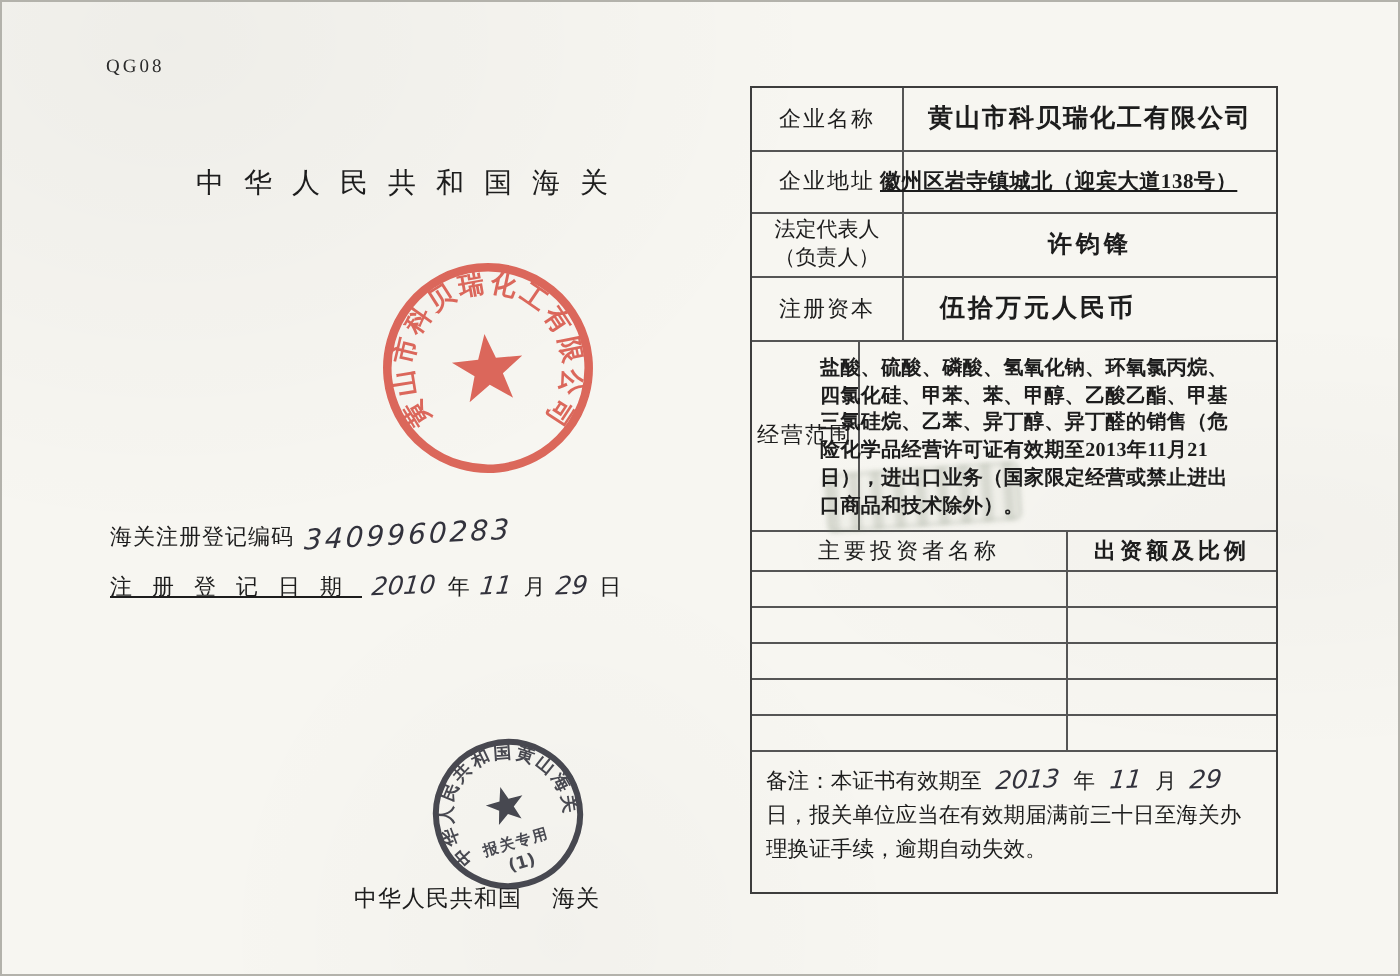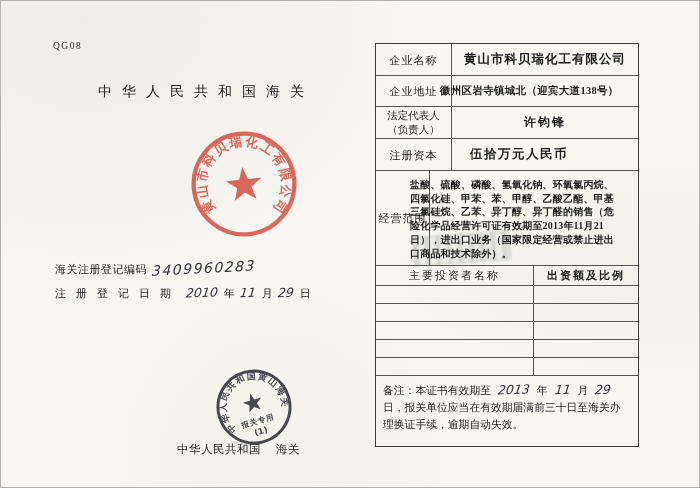--- a/index.html
+++ b/index.html
@@ -8,52 +8,52 @@
     background:#f7f6f1;
     background-image:
       radial-gradient(ellipse at 12% 4%, rgba(0,0,0,0.035), transparent 38%),
       radial-gradient(ellipse at 92% 55%, rgba(0,0,0,0.02), transparent 30%),
       radial-gradient(ellipse at 40% 96%, rgba(0,0,0,0.02), transparent 30%);
     border:1px solid #b3b2ab;
     font-family:"Liberation Serif","DejaVu Serif",serif;
     color:#1d1d1d;overflow:hidden;
   }
   .abs{position:absolute;}
-  .form-code{left:52px;top:28px;font-size:9.5px;letter-spacing:1.5px;color:#2b2b2b;margin-top:12px;}
+  .form-code{left:52px;top:28px;font-size:9.5px;letter-spacing:1.5px;color:#2b2b2b;}
   .title-wrap{left:28px;top:82px;width:344px;text-align:center;}
   .title1{font-size:14px;font-weight:normal;letter-spacing:10px;padding-left:10px;white-space:nowrap;}
   .title2{font-size:14.5px;font-weight:bold;letter-spacing:0.5px;margin-top:5px;white-space:nowrap;}
 
   
   .hand{font-family:"DejaVu Sans",sans-serif;font-style:italic;color:#32323c;display:inline-block;}
   .hand-code{font-size:14px;transform:rotate(-3deg) skewX(-6deg);letter-spacing:1.5px;margin-left:5px;}
   .hand-date{font-size:12.5px;transform:rotate(-2deg) skewX(-8deg);margin:0 5px;}
   .hand-remark{font-size:12.5px;transform:rotate(-2deg) skewX(-8deg);margin:0 7px;}
 
   .code-line{left:54px;top:259px;font-size:11px;letter-spacing:0.5px;white-space:nowrap;}
   .date-line{left:54px;top:284px;font-size:11px;white-space:nowrap;}
-  .date-label{letter-spacing:10px;}
+  .date-label{letter-spacing:10px;text-decoration:underline;}
   .unit{margin-left:1px;}
   .issuer-line{left:176px;top:397px;font-size:11.5px;letter-spacing:0.5px;white-space:nowrap;margin-top:44px;}
   .issuer-gap{display:inline-block;width:15px;}
 
   
   .tbl{left:374px;top:42px;width:264px;height:404px;border:1.6px solid #3d3d3d;
        box-sizing:border-box;display:flex;flex-direction:column;background:transparent;}
   .row{display:flex;border-bottom:1px solid #555;box-sizing:border-box;}
   .row:last-child{border-bottom:none;}
   .h32{height:32px}.h31{height:31px}.h95{height:95px}.h20{height:20px}.h18{height:18px}.h70{height:70px}
   .lbl{width:76px;border-right:1px solid #555;display:flex;flex-direction:column;
        align-items:center;justify-content:center;font-size:11px;letter-spacing:1px;
        box-sizing:border-box;text-align:center;line-height:14px;}
   .lbl.small{font-size:10.5px;letter-spacing:0;}
   .val{flex:1;display:flex;align-items:center;font-weight:bold;box-sizing:border-box;font-size:12px;}
   .val-name{padding-left:12px;font-size:12.5px;letter-spacing:1px;}
   .val-addr{font-size:10.5px;}
-  .val-addr span{position:relative;left:-12px;z-index:2;letter-spacing:0.3px;}
+  .val-addr span{position:relative;left:-12px;z-index:2;letter-spacing:0.3px;text-decoration:underline;}
   .val-center{justify-content:center;letter-spacing:2px;}
   .val-cap{padding-left:18px;font-size:12.5px;letter-spacing:1.5px;}
   .val-scope{display:block;font-size:10px;line-height:13.7px;font-weight:bold;
              padding-top:7px;position:relative;}
   .scope-text{position:relative;left:-20px;display:block;width:208px;z-index:2;
               letter-spacing:0.2px;text-align:left;}
   .inv-c1{width:158px;border-right:1px solid #555;display:flex;align-items:center;
           justify-content:center;font-size:11px;letter-spacing:2px;box-sizing:border-box;}
   .inv-c2{flex:1;display:flex;align-items:center;justify-content:center;
           font-size:11px;letter-spacing:2px;font-weight:bold;}

